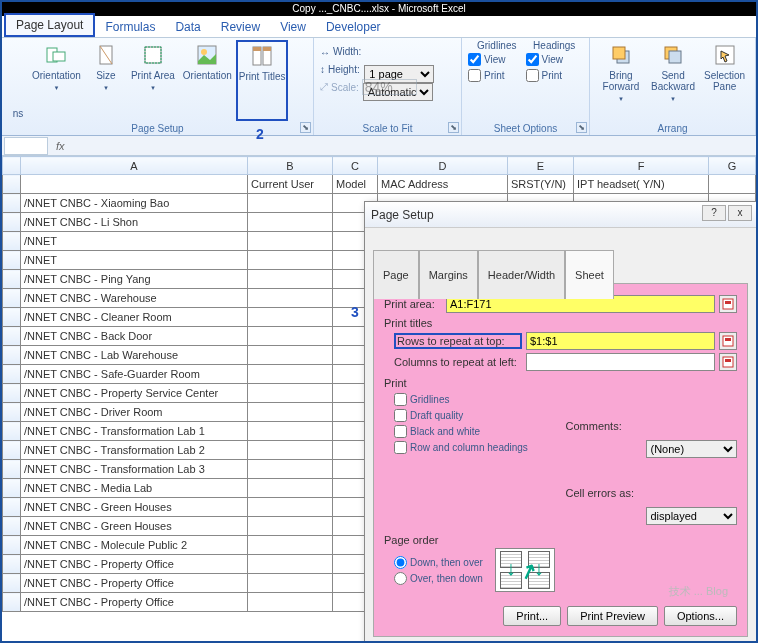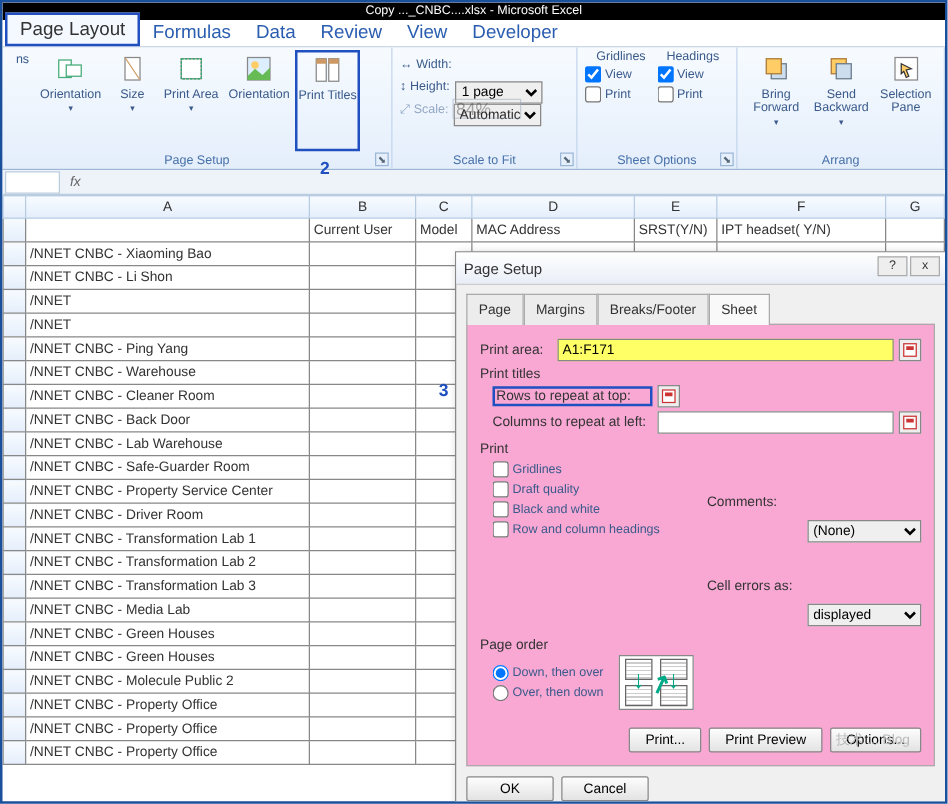--- a/index.html
+++ b/index.html
@@ -1,19 +1,19 @@
 <!DOCTYPE html>
 <html><head>
 <meta charset="utf-8">
 <style>
   * { box-sizing: border-box; }
   body { margin:0; font-family: "Segoe UI", Tahoma, sans-serif; font-size:11px; color:#333; background:#fff; width:758px; height:643px; overflow:hidden; position:relative; border:2px solid #1a4f9c; }
   .title-bar { background:#000; color:#fff; height:14px; text-align:center; line-height:14px; font-size:10px;}
   .tabs { background:#fff; height:22px; border-bottom:1px solid #bcd; display:flex; align-items:flex-end; padding-left:2px;}
-  .tab { padding:3px 10px; font-size:15px; color:#2a5db0; cursor:pointer;}
+  .tab { padding:3px 10px; font-size:12px; color:#2a5db0; cursor:pointer;}
   .tab.active { border:2px solid #2050c0; background:#f4f8ff; color:#333; font-weight:normal;}
   .ribbon { background:linear-gradient(#f7fbff,#e4eefb); height:98px; border-bottom:1px solid #9db6d6; display:flex; position:relative;}
   .group { border-right:1px solid #c3d5ec; padding:2px 6px 0 6px; display:flex; flex-direction:column; position:relative;}
   .group-body { display:flex; flex:1;}
   .group-label { text-align:center; font-size:10px; color:#4a6; color:#4670a8; padding:2px 0 1px;}
   .rbtn { display:flex; flex-direction:column; align-items:center; justify-content:flex-start; padding:2px 4px; min-width:42px; cursor:pointer;}
   .rbtn .ic { width:26px; height:26px; display:flex; align-items:center; justify-content:center; margin-bottom:2px;}
   .rbtn .lbl { font-size:10px; text-align:center; line-height:11px; color:#3a5a8a;}
   .drop-arrow { font-size:7px; color:#3a5a8a;}
   .small-row { display:flex; align-items:center; gap:3px; font-size:10px; color:#3a5a8a; height:18px;}
@@ -30,21 +30,21 @@
   table.sheet { border-collapse:collapse; table-layout:fixed; width:100%;}
   table.sheet th { background:linear-gradient(#f7fbff,#e4eefb); border:1px solid #b7cbe3; font-weight:normal; font-size:11px; height:18px; color:#333;}
   table.sheet td { border:1px solid #888; font-size:11px; padding:0 3px; height:19px; white-space:nowrap; overflow:hidden;}
   .row-hdr { background:linear-gradient(#f7fbff,#e4eefb); border:1px solid #b7cbe3; text-align:center; width:18px;}
   
   .dialog { position:absolute; left:362px; top:199px; width:393px; background:#f0f0f0; border:1px solid #888; box-shadow:3px 3px 8px rgba(0,0,0,.3); }
   .dlg-title { background:linear-gradient(#fff,#e8eef7); height:26px; display:flex; align-items:center; padding:0 6px; font-size:12px; border-bottom:1px solid #ccc; position:relative;}
   .dlg-close { position:absolute; right:4px; top:3px; display:flex; gap:2px;}
   .dlg-close span { width:24px; height:16px; border:1px solid #aaa; background:#eee; font-size:10px; text-align:center; line-height:14px;}
   .dlg-tabs { display:flex; padding:6px 8px 0 8px; gap:0;}
-  .dlg-tab { border:1px solid #aaa; border-bottom:none; padding:6px 9px; font-size:11px; background:#ececec; position:relative; top:1px; cursor:pointer;}
+  .dlg-tab { border:1px solid #aaa; border-bottom:none; padding:18px 9px; font-size:11px; background:#ececec; position:relative; top:16px; cursor:pointer;}
   .dlg-tab.active { background:#f9f9f9; z-index:2;}
   .dlg-pane { border:1px solid #aaa; margin:0 8px; background:#f9a8d4; padding:8px 10px 10px 10px;}
   .field-row { display:flex; align-items:center; margin:3px 0; font-size:11px;}
   .field-row label { }
   .field-row input[type=text] { border:1px solid #888; height:18px; font-size:11px; padding:0 3px;}
   .hl-yellow { background:#ffff66;}
   .fieldset-label { font-size:11px; margin:4px 0 2px 0;}
   .refbtn { width:18px; height:18px; border:1px solid #888; background:#eee; margin-left:4px; display:inline-flex; align-items:center; justify-content:center;}
   .refbtn svg { width:12px; height:12px;}
   .grp-box { margin-top:6px;}
@@ -70,21 +70,21 @@
   <div class="tab">Review</div>
   <div class="tab">View</div>
   <div class="tab">Developer</div>
   <span class="callout-num" style="left:72px; top:34px;">1</span>
 </div>
 
 <div class="ribbon">
 
   <div class="group" style="width:312px;">
     <div class="group-body">
-      <div class="rbtn" style="min-width:20px;">
+      <div class="rbtn" style="min-width:20px;justify-content:flex-end;">
         <div class="lbl">ns</div>
       </div>
       <div class="rbtn">
         <div class="ic">
             <svg class="icon-svg" viewBox="0 0 24 24">
               <rect x="3" y="5" width="10" height="14" fill="#fff" stroke="#4a7"></rect>
               <rect x="9" y="9" width="12" height="9" fill="#fff" stroke="#4a7"></rect>
             </svg>
           </div>
         <div class="lbl"><span>Orientation</span><br><span class="drop-arrow">▾</span></div>
@@ -488,37 +488,38 @@
   <div class="dlg-title">
     <span>Page Setup</span>
     <div class="dlg-close">
       <span>?</span>
       <span>x</span>
     </div>
   </div>
   <div class="dlg-tabs">
     <div class="dlg-tab">Page</div>
     <div class="dlg-tab">Margins</div>
-    <div class="dlg-tab">Breaks/Footer</div>
+    <div class="dlg-tab">Header/Width</div>
     <div class="dlg-tab active">Sheet</div>
   </div>
   <div class="dlg-pane">
     <div class="field-row">
       <label style="width:62px">Print area:</label>
       <input type="text" class="hl-yellow" style="flex: 1 1 0%;" value="A1:F171">
       <span class="refbtn">
           <svg viewBox="0 0 12 12">
             <rect x="1" y="1" width="10" height="10" fill="#fff" stroke="#c33"></rect>
             <rect x="3" y="3" width="6" height="3" fill="#c33"></rect>
           </svg>
         </span>
     </div>
     <div class="fieldset-label">Print titles</div>
     <div class="field-row" style="padding-left:10px">
       <label class="hl-blue-box" style="width:128px">Rows to repeat at top:</label>
+      <input type="text" class="hl-yellow" style="flex: 1 1 0%; margin-left: 4px;" value="$1:$1">
       <span class="refbtn">
           <svg viewBox="0 0 12 12">
             <rect x="1" y="1" width="10" height="10" fill="#fff" stroke="#c33"></rect>
             <rect x="3" y="3" width="6" height="3" fill="#c33"></rect>
           </svg>
         </span>
     </div>
     <div class="field-row" style="padding-left:10px">
       <label style="width:128px">Columns to repeat at left:</label>
       <input type="text" style="flex: 1 1 0%; margin-left: 4px;" value="">

